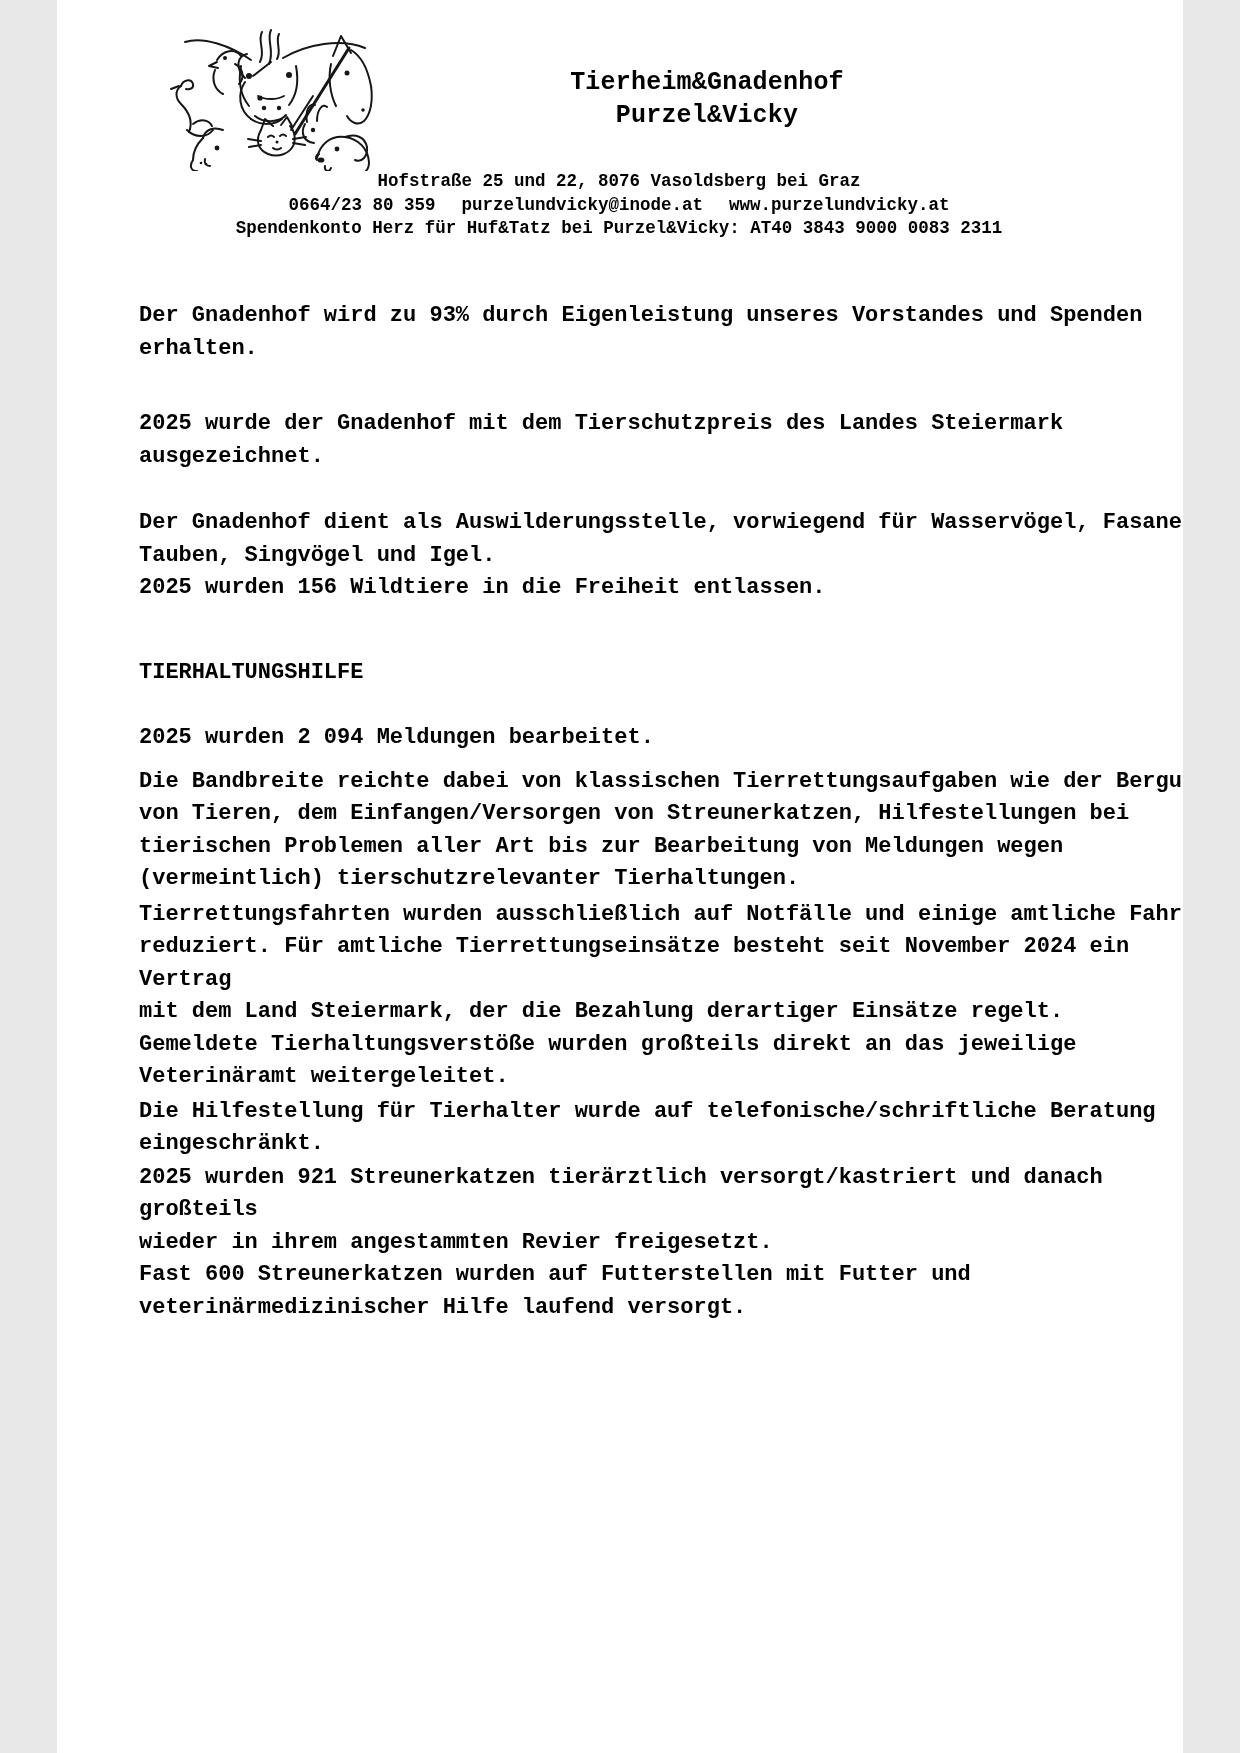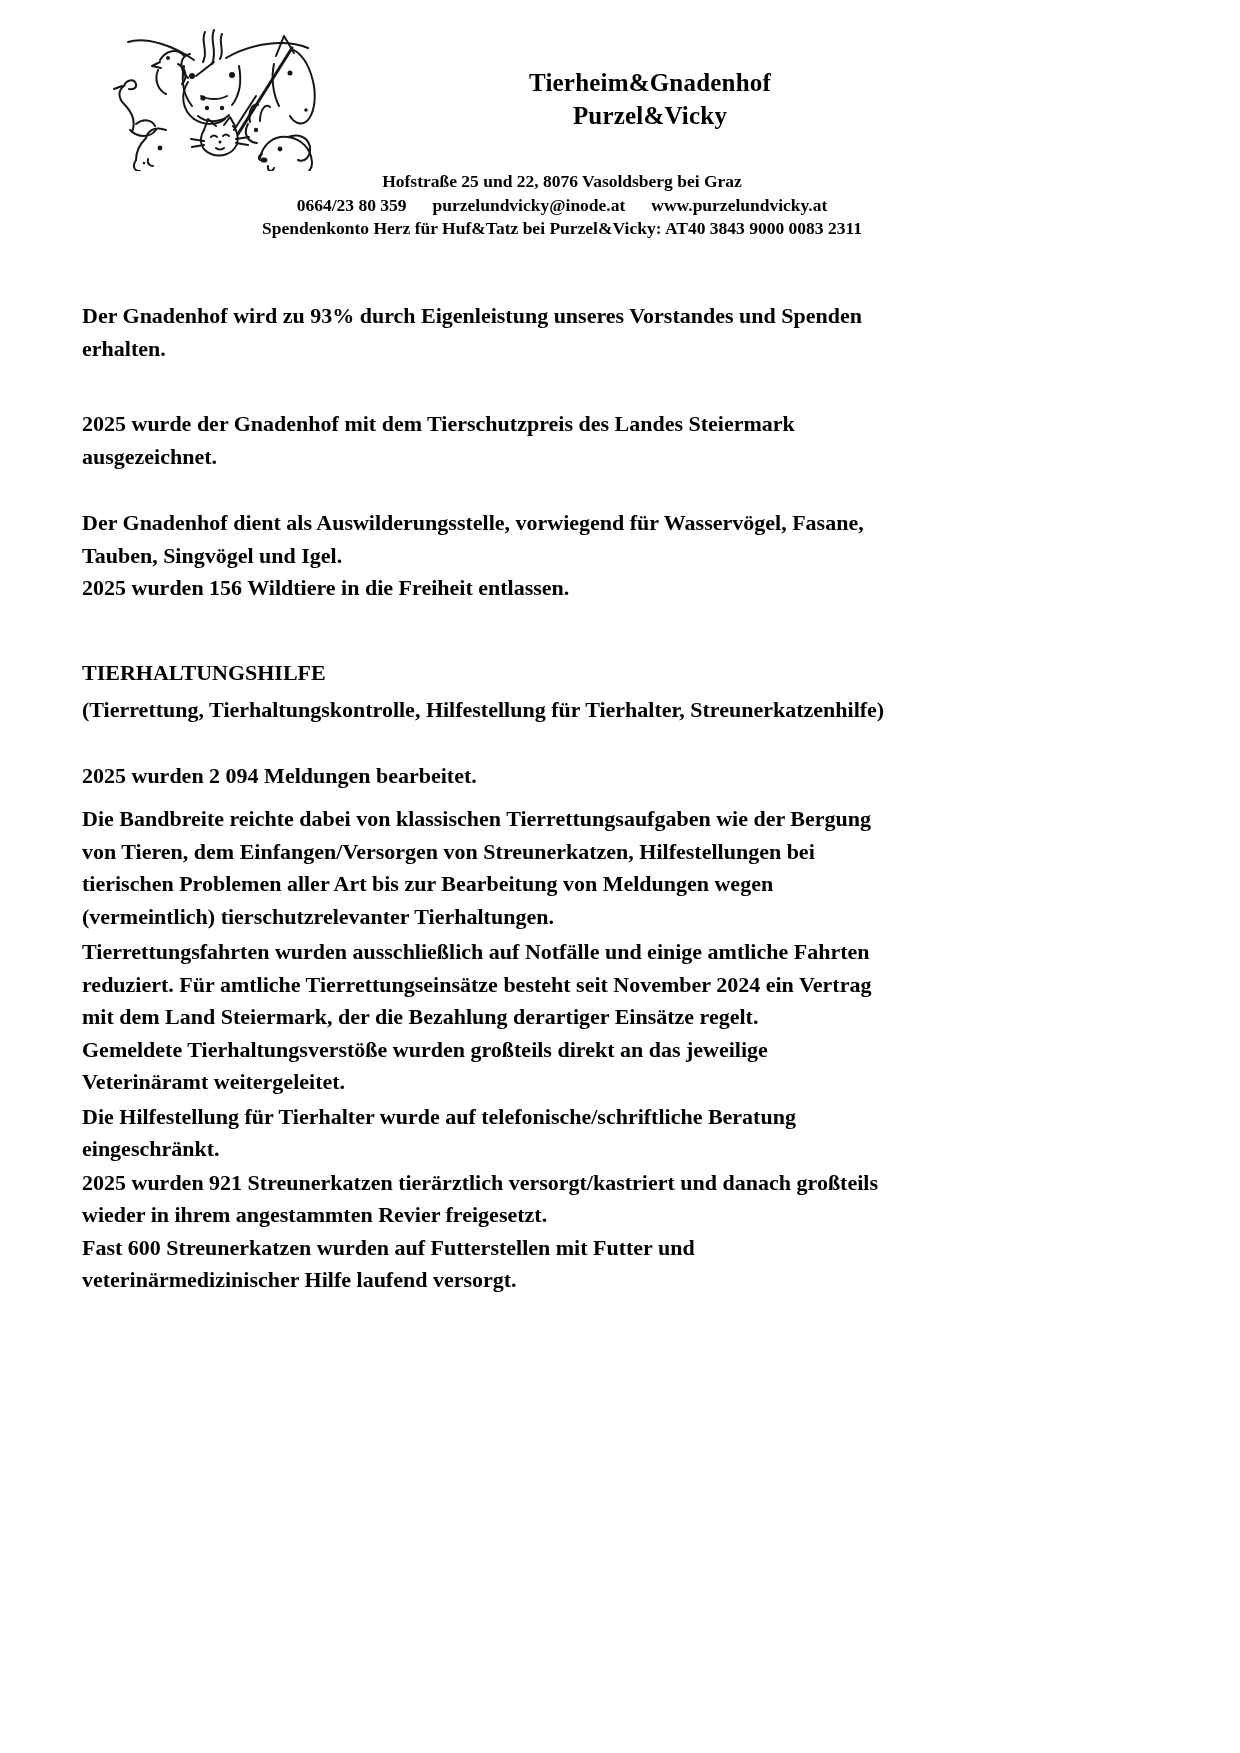--- a/index.html
+++ b/index.html
@@ -1,23 +1,23 @@
 <!DOCTYPE html>
 <html><head>
 <meta charset="utf-8">
 <style>
   html, body { margin: 0; padding: 0; }
   body { background: #e8e8e8; }
   .page {
     position: relative;
-    width: 1240px;
+    width: 1126px;
     height: 1753px;
     background: #ffffff;
     margin: 0 auto;
-    font-family: Liberation Serif, serif;
+    font-family: Liberation Mono, monospace;
     color: #000000;
     overflow: hidden;
   }
   
   .logo {
     position: absolute;
     left: 108px;
     top: 26px;
     width: 224px;
     height: 145px;
@@ -179,21 +179,20 @@
     <p class="para g0">Der Gnadenhof wird zu 93% durch Eigenleistung unseres Vorstandes und Spenden
 erhalten.</p>
     <p class="para g43">2025 wurde der Gnadenhof mit dem Tierschutzpreis des Landes Steiermark
 ausgezeichnet.</p>
 
     <p class="para g34">Der Gnadenhof dient als Auswilderungsstelle, vorwiegend für Wasservögel, Fasane,
 Tauben, Singvögel und Igel.</p>
     <p class="para g0">2025 wurden 156 Wildtiere in die Freiheit entlassen.</p>
 
     <h2 class="heading g52">TIERHALTUNGSHILFE</h2>
-    <p class="para g5">(Tierrettung, Tierhaltungskontrolle, Hilfestellung für Tierhalter, Streunerkatzenhilfe)</p>
     <p class="para g33">2025 wurden 2 094 Meldungen bearbeitet.</p>
     <p class="para g7">Die Bandbreite reichte dabei von klassischen Tierrettungsaufgaben wie der Bergung
 von Tieren, dem Einfangen/Versorgen von Streunerkatzen, Hilfestellungen bei
 tierischen Problemen aller Art bis zur Bearbeitung von Meldungen wegen
 (vermeintlich) tierschutzrelevanter Tierhaltungen.</p>
     <p class="para g3">Tierrettungsfahrten wurden ausschließlich auf Notfälle und einige amtliche Fahrten
 reduziert.  Für amtliche Tierrettungseinsätze besteht seit November 2024 ein Vertrag
 mit dem Land Steiermark, der die Bezahlung derartiger Einsätze regelt.
 Gemeldete Tierhaltungsverstöße wurden großteils direkt an das jeweilige
 Veterinäramt weitergeleitet.</p>

